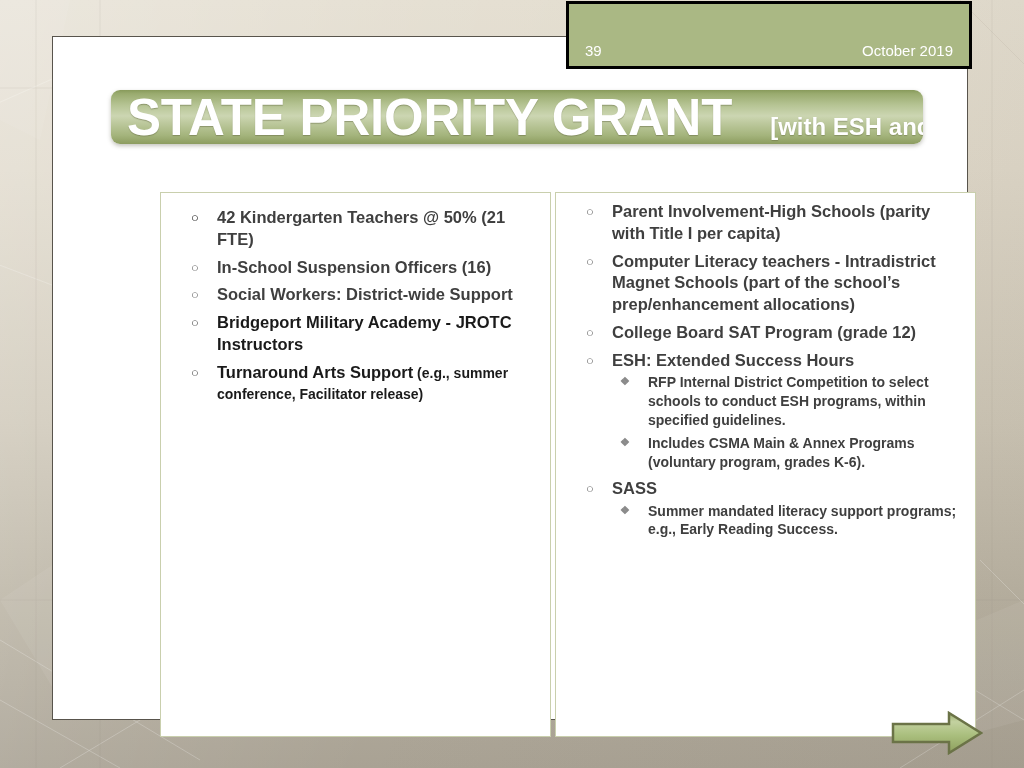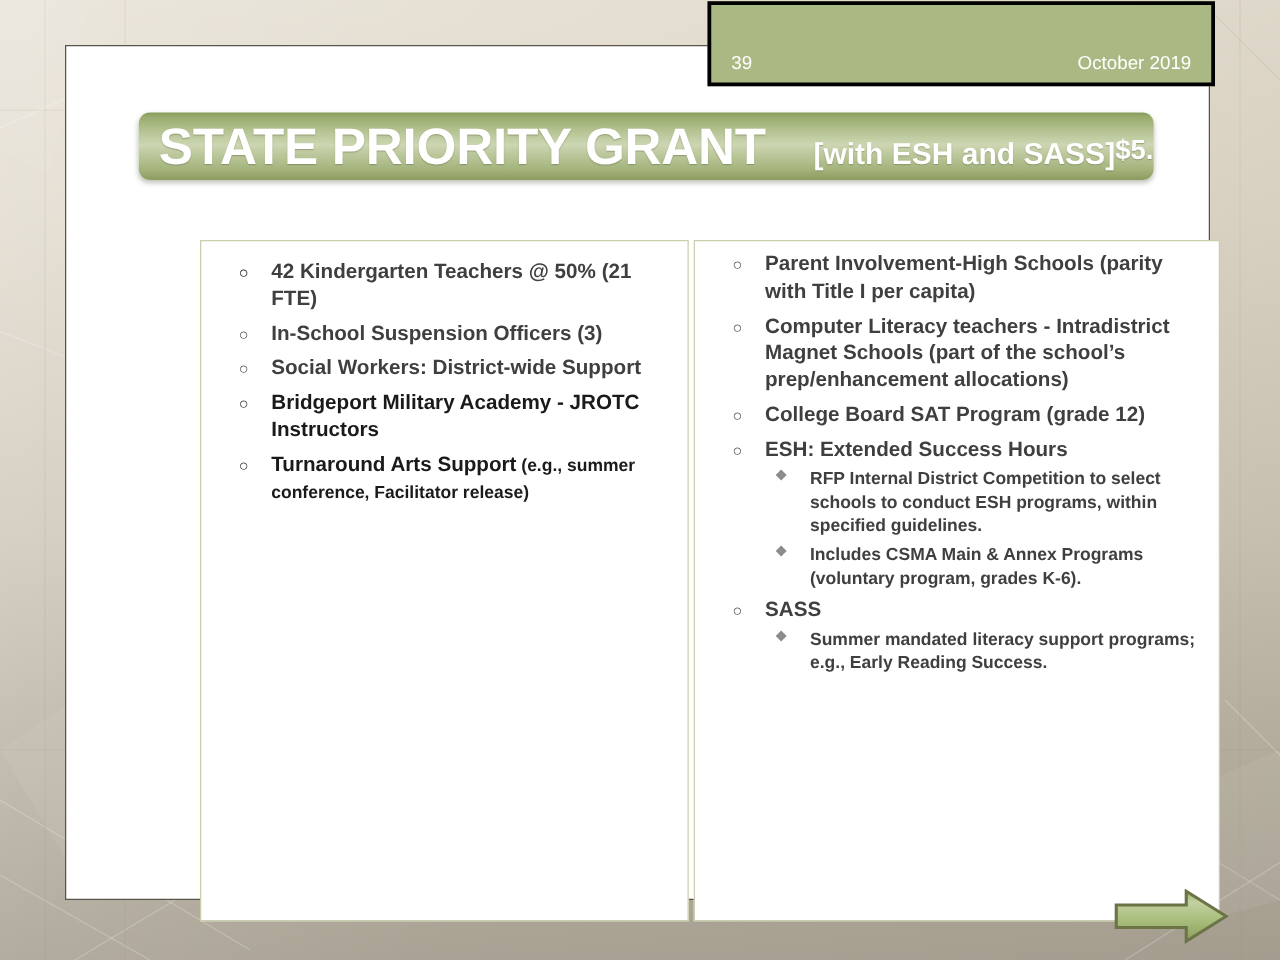--- a/index.html
+++ b/index.html
@@ -96,21 +96,21 @@
     align-items: center;
   }
   #title-inner {
     display: flex;
     align-items: baseline;
     width: 100%;
     padding: 0 18px 0 16px;
     box-sizing: border-box;
   }
   #title-main {
-    font-size: 41px;
+    font-size: 51px;
     font-weight: bold;
     color: #ffffff;
     letter-spacing: -0.2px;
     text-shadow: 0 1px 1px rgba(90,95,60,0.45);
     white-space: nowrap;
   }
   #title-sub {
     font-size: 24px;
     font-weight: bold;
     color: #ffffff;
@@ -258,21 +258,21 @@
       <span id="title-main">STATE PRIORITY GRANT</span>
       <span id="title-sub">[with ESH and SASS]</span>
       <span id="title-amount">$5.6M</span>
     </div>
   </div>
 
   <div id="left-content-box" class="content-box">
     <ul class="bullets" id="left-list">
         <li class="bullet-item"><span class="marker">○</span></li>
         <li class="bullet-item"><span class="marker">○</span><span>42 Kindergarten Teachers @ 50% (21 FTE)</span></li>
-        <li class="bullet-item"><span class="marker">○</span><span>In-School Suspension Officers (3)</span></li>
+        <li class="bullet-item"><span class="marker">○</span><span>In-School Suspension Officers (16)</span></li>
         <li class="bullet-item"><span class="marker">○</span><span>Social Workers: District-wide Support</span></li>
         <li class="bullet-item emph"><span class="marker">○</span><span>Bridgeport Military Academy - JROTC Instructors</span></li>
         <li class="bullet-item emph"><span class="marker">○</span><span>Turnaround Arts Support</span><span class="small-note"> (e.g., summer conference, Facilitator release)</span></li>
       </ul>
   </div>
 
   <div id="right-content-box" class="content-box">
     <ul class="bullets" id="right-list">
         <li class="bullet-item"><span class="marker">○</span><span>Parent Involvement-High Schools (parity with Title I per capita)</span></li>
         <li class="bullet-item"><span class="marker">○</span><span>Computer Literacy teachers - Intradistrict Magnet Schools (part of the school’s prep/enhancement allocations)</span></li>

